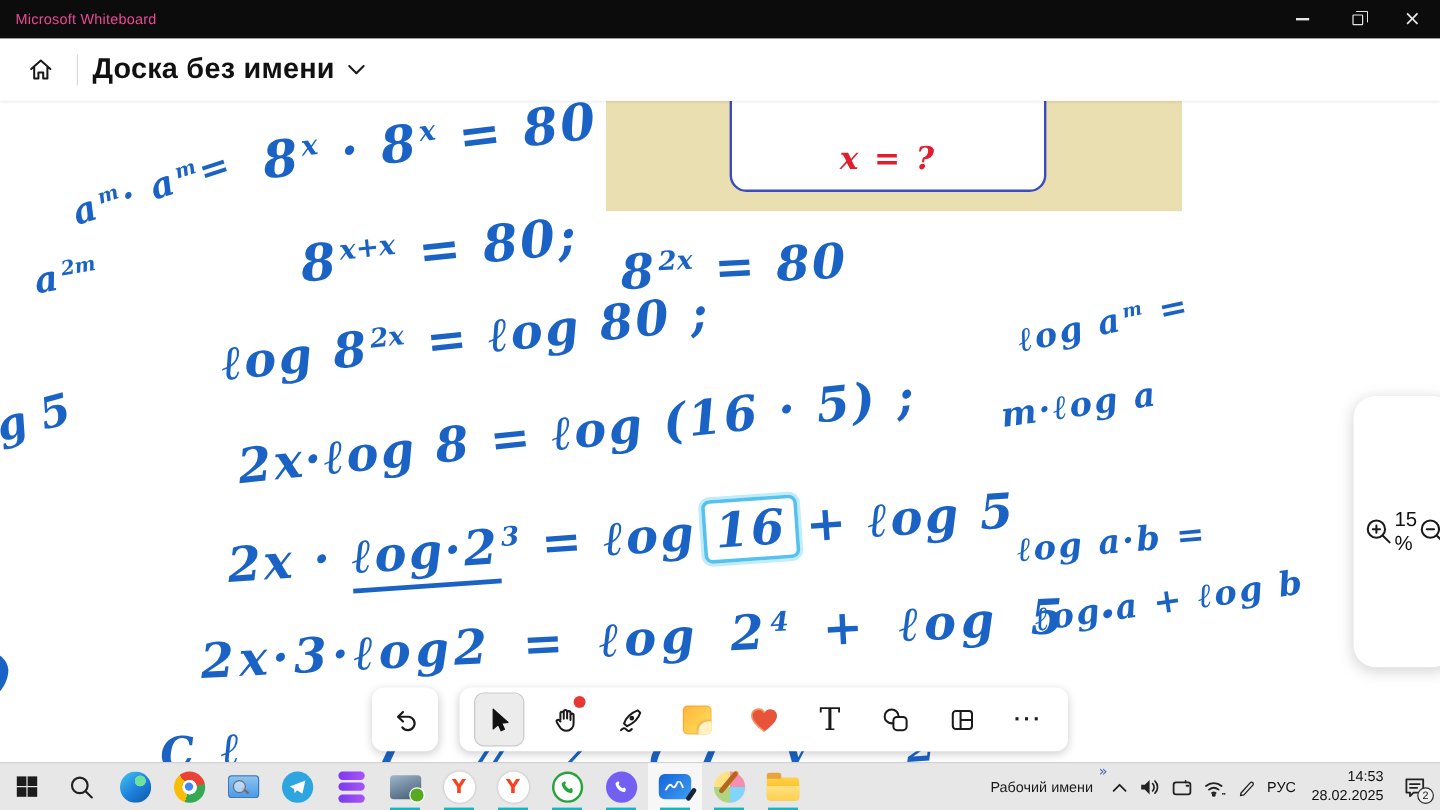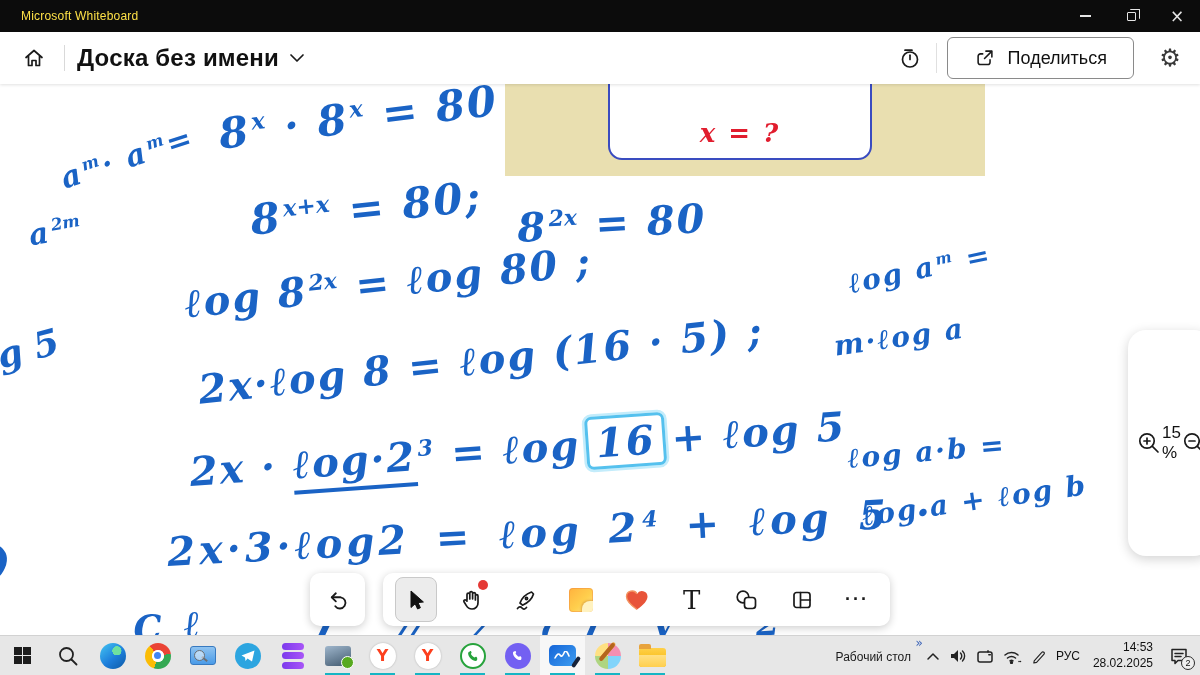--- a/index.html
+++ b/index.html
@@ -1,21 +1,21 @@
 <!DOCTYPE html>
 <html><head>
 <meta charset="utf-8">
 <style>
   * { margin:0; padding:0; box-sizing:border-box; }
   body { width:1200px; height:675px; overflow:hidden; font-family:"Liberation Sans", sans-serif; background:#fff; }
   .stage { position:relative; width:1200px; height:675px; background:#fff; overflow:hidden; }
 
   
   .titlebar { position:absolute; top:0; left:0; width:100%; height:32px; background:#0c0c0c; display:flex; align-items:center; z-index:30; }
-  .tb-title { color:#fde047; font-size:12px; padding-left:21px; letter-spacing:.2px;text-align:right; }
+  .tb-title { color:#ec4899; font-size:12px; padding-left:13px; letter-spacing:.2px;text-align:right; }
   .win-controls { position:absolute; right:0; top:0; height:32px; display:flex; }
   .win-btn { width:46px; height:32px; display:flex; align-items:center; justify-content:center; color:#e6e6e6; }
   .min-glyph { display:block; width:11px; height:1.4px; background:#e6e6e6; }
   .restore-glyph { position:relative; width:9px; height:9px; border:1.2px solid #e6e6e6; border-radius:1px; }
   .restore-glyph::before { content:""; position:absolute; top:-3.5px; left:2.5px; width:9px; height:9px; border:1.2px solid #e6e6e6; border-left:none; border-bottom:none; border-radius:1px; }
   .close-glyph { font-size:17px; line-height:1; font-family:"DejaVu Sans", sans-serif; }
 
   
   .appbar { position:absolute; top:32px; left:0; width:100%; height:52px; background:#fff; z-index:28; box-shadow:0 1px 3px rgba(0,0,0,.12); display:flex; align-items:center; }
   .appbar .home { margin-left:16px; width:36px; height:36px; display:flex; align-items:center; justify-content:center; }
@@ -128,41 +128,20 @@
     <div class="home">
       <svg class="line" width="24" height="24" viewBox="0 0 24 24">
         <path d="M4 11.5 L12 4.5 L20 11.5 M6.5 10 V19.5 H10 V14.5 H14 V19.5 H17.5 V10"></path>
       </svg>
     </div>
     <div class="vdiv"></div>
     <span class="board-name">Доска без имени</span>
     <svg class="line chev" width="16" height="10" viewBox="0 0 16 10">
         <path d="M2 2 L8 8 L14 2"></path>
       </svg>
-    <div class="appbar-right">
-      <div class="timer-btn">
-        <svg class="line" width="24" height="24" viewBox="0 0 24 24">
-          <circle cx="12" cy="13.5" r="7.5"></circle>
-            <path d="M7 4.2 h7"></path>
-            <path d="M12 13.5 L12 9.2"></path>
-        </svg>
-      </div>
-      <div class="vdiv2"></div>
-      <button class="share-btn">
-        <svg class="line" width="22" height="22" viewBox="0 0 24 24">
-          <path d="M9.5 7.5 H7 a2.5 2.5 0 0 0 -2.5 2.5 v6.5 a2.5 2.5 0 0 0 2.5 2.5 h8 a2.5 2.5 0 0 0 2.5 -2.5 v-2.5"></path>
-          <path d="M13 4.5 h6.5 v6.5"></path>
-            <path d="M19 5 L11.5 12.5"></path>
-        </svg>
-        <span>Поделиться</span>
-      </button>
-      <div class="gear-btn">
-          <span>⚙</span>
-        </div>
-    </div>
   </div>
 
   <div class="canvas">
 
     <div class="note">
       <div class="note-box">
         <span class="note-q">x = ?</span>
       </div>
     </div>
 
@@ -343,21 +322,21 @@
       <div class="tb-slot running">
           <span class="circle-ic paint-ic"></span>
         </div>
       <div class="tb-slot running">
           <span class="folder-ic"></span>
         </div>
     </div>
 
     <div class="tb-right">
       <div class="desk-wrap">
-        <span class="desk-label">Рабочий стол</span>
+        <span class="desk-label">Рабочий имени</span>
         <span class="overflow-chev">»</span>
       </div>
       <span class="sys-ic">
         <svg class="tiny" width="14" height="9" viewBox="0 0 14 9">
             <path d="M2 7 L7 2 L12 7"></path>
           </svg>
       </span>
       <span class="sys-ic">
         <svg width="18" height="16" viewBox="0 0 18 16">
           <path d="M2 6 h3 l4-4 v12 l-4-4 H2z" fill="#222"></path>

